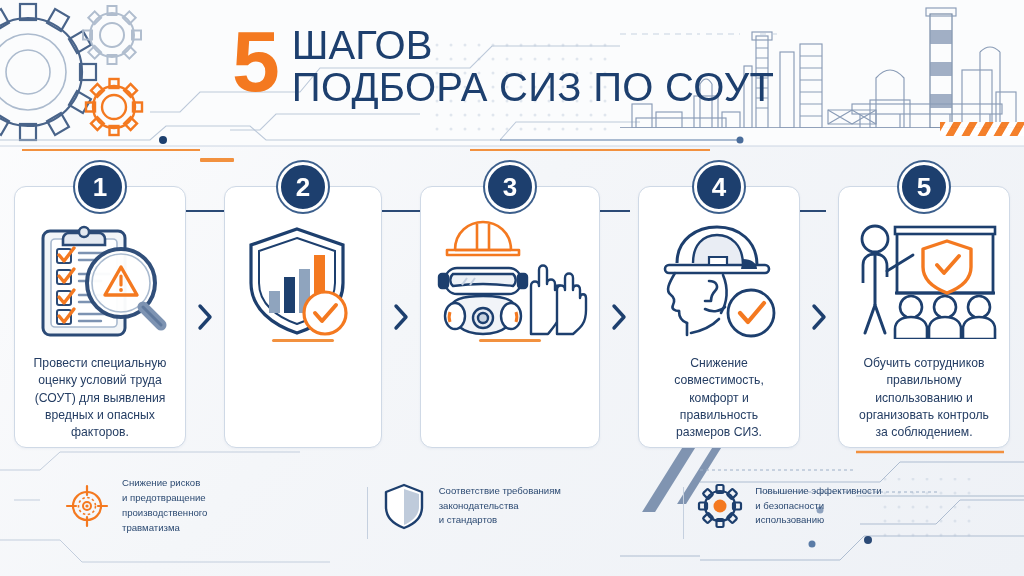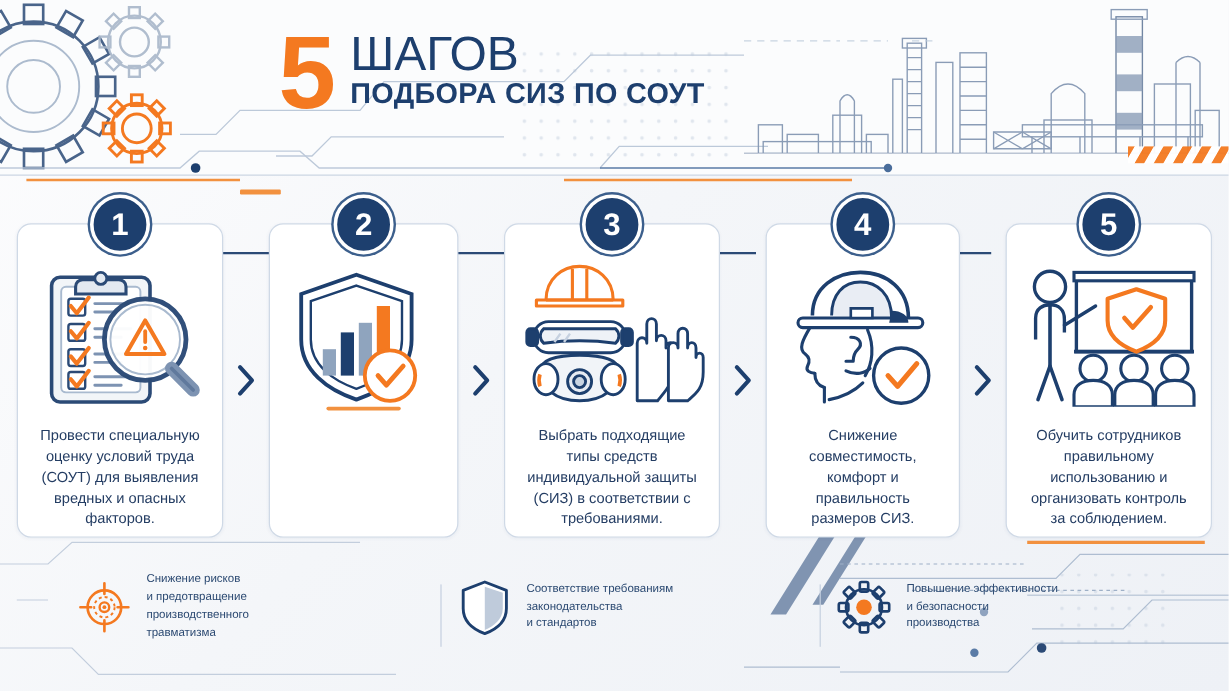--- a/index.html
+++ b/index.html
@@ -27,21 +27,21 @@
     font-size: 86px; font-weight: bold; color: #F47920;
     line-height: 0.92; letter-spacing: -2px;
     margin-right: 14px;
   }
   #title-lines { padding-top: 4px; }
   #title-main {
     font-size: 40px; font-weight: normal; color: #1D3F6E;
     line-height: 0.95; letter-spacing: 0px;
   }
   #title-sub {
-    font-size: 24px; font-weight: bold; color: #1D3F6E;
+    font-size: 40px; font-weight: normal; color: #1D3F6E;
     line-height: 1.05; margin-top: 2px; letter-spacing: 0.3px; text-align: right;
   }
 
   
   #steps {
     position: absolute; left: 14px; top: 186px;
     width: 996px; height: 262px;
     display: flex; align-items: stretch;
   }
   .card {
@@ -416,21 +416,20 @@
           </g>
           <path d="M19,92 a9,12 0 0 0 0,10" stroke="#F47920" stroke-width="3" fill="none"></path>
           <path d="M85,92 a9,12 0 0 1 0,10" stroke="#F47920" stroke-width="3" fill="none"></path>
 
           <g stroke="#1D3F6E" stroke-width="2.4" fill="#ffffff" stroke-linejoin="round">
             <path d="M100,114 V66 c0,-6 8,-6 8,0 v-16 c0,-6 8,-6 8,0 v14 c0,-6 8,-6 8,0 v6 c0,-6 7,-6 7,0 v14 c0,14 -6,20 -14,30 z"></path>
             <path d="M126,114 V70 c0,-6 8,-6 8,0 v-12 c0,-6 8,-6 8,0 v12 c0,-6 7,-6 7,0 v8 c0,-5 6,-5 6,0 v12 c0,14 -6,18 -13,24 z"></path>
           </g>
         </svg>
       </div>
-      <div class="card-text">Выбрать подходящие типы средств индивидуальной защиты (СИЗ) в соответствии с требованиями.</div>
       <div class="card-rule"></div>
     </div>
 
     <div class="chevron">
       <svg width="18" height="30" viewBox="0 0 18 30">
           <path d="M4,4 L14,15 L4,26" fill="none" stroke="#1D3F6E" stroke-width="3.4" stroke-linecap="round" stroke-linejoin="round"></path>
         </svg>
     </div>
 
     <div class="card">
@@ -548,17 +547,17 @@
               <rect x="20.5" y="3" width="7" height="8" rx="1.4" transform="rotate(225 24 24)"></rect>
               <rect x="20.5" y="3" width="7" height="8" rx="1.4" transform="rotate(270 24 24)"></rect>
               <rect x="20.5" y="3" width="7" height="8" rx="1.4" transform="rotate(315 24 24)"></rect>
             </g>
           </g>
           <circle cx="24" cy="24" r="6.5" fill="#F47920"></circle>
         </svg>
       </div>
       <div class="benefit-text">Повышение эффективности
 и безопасности
-производства</div>
+использованию</div>
     </div>
 
   </div>
 </div>
 
 </body></html>

